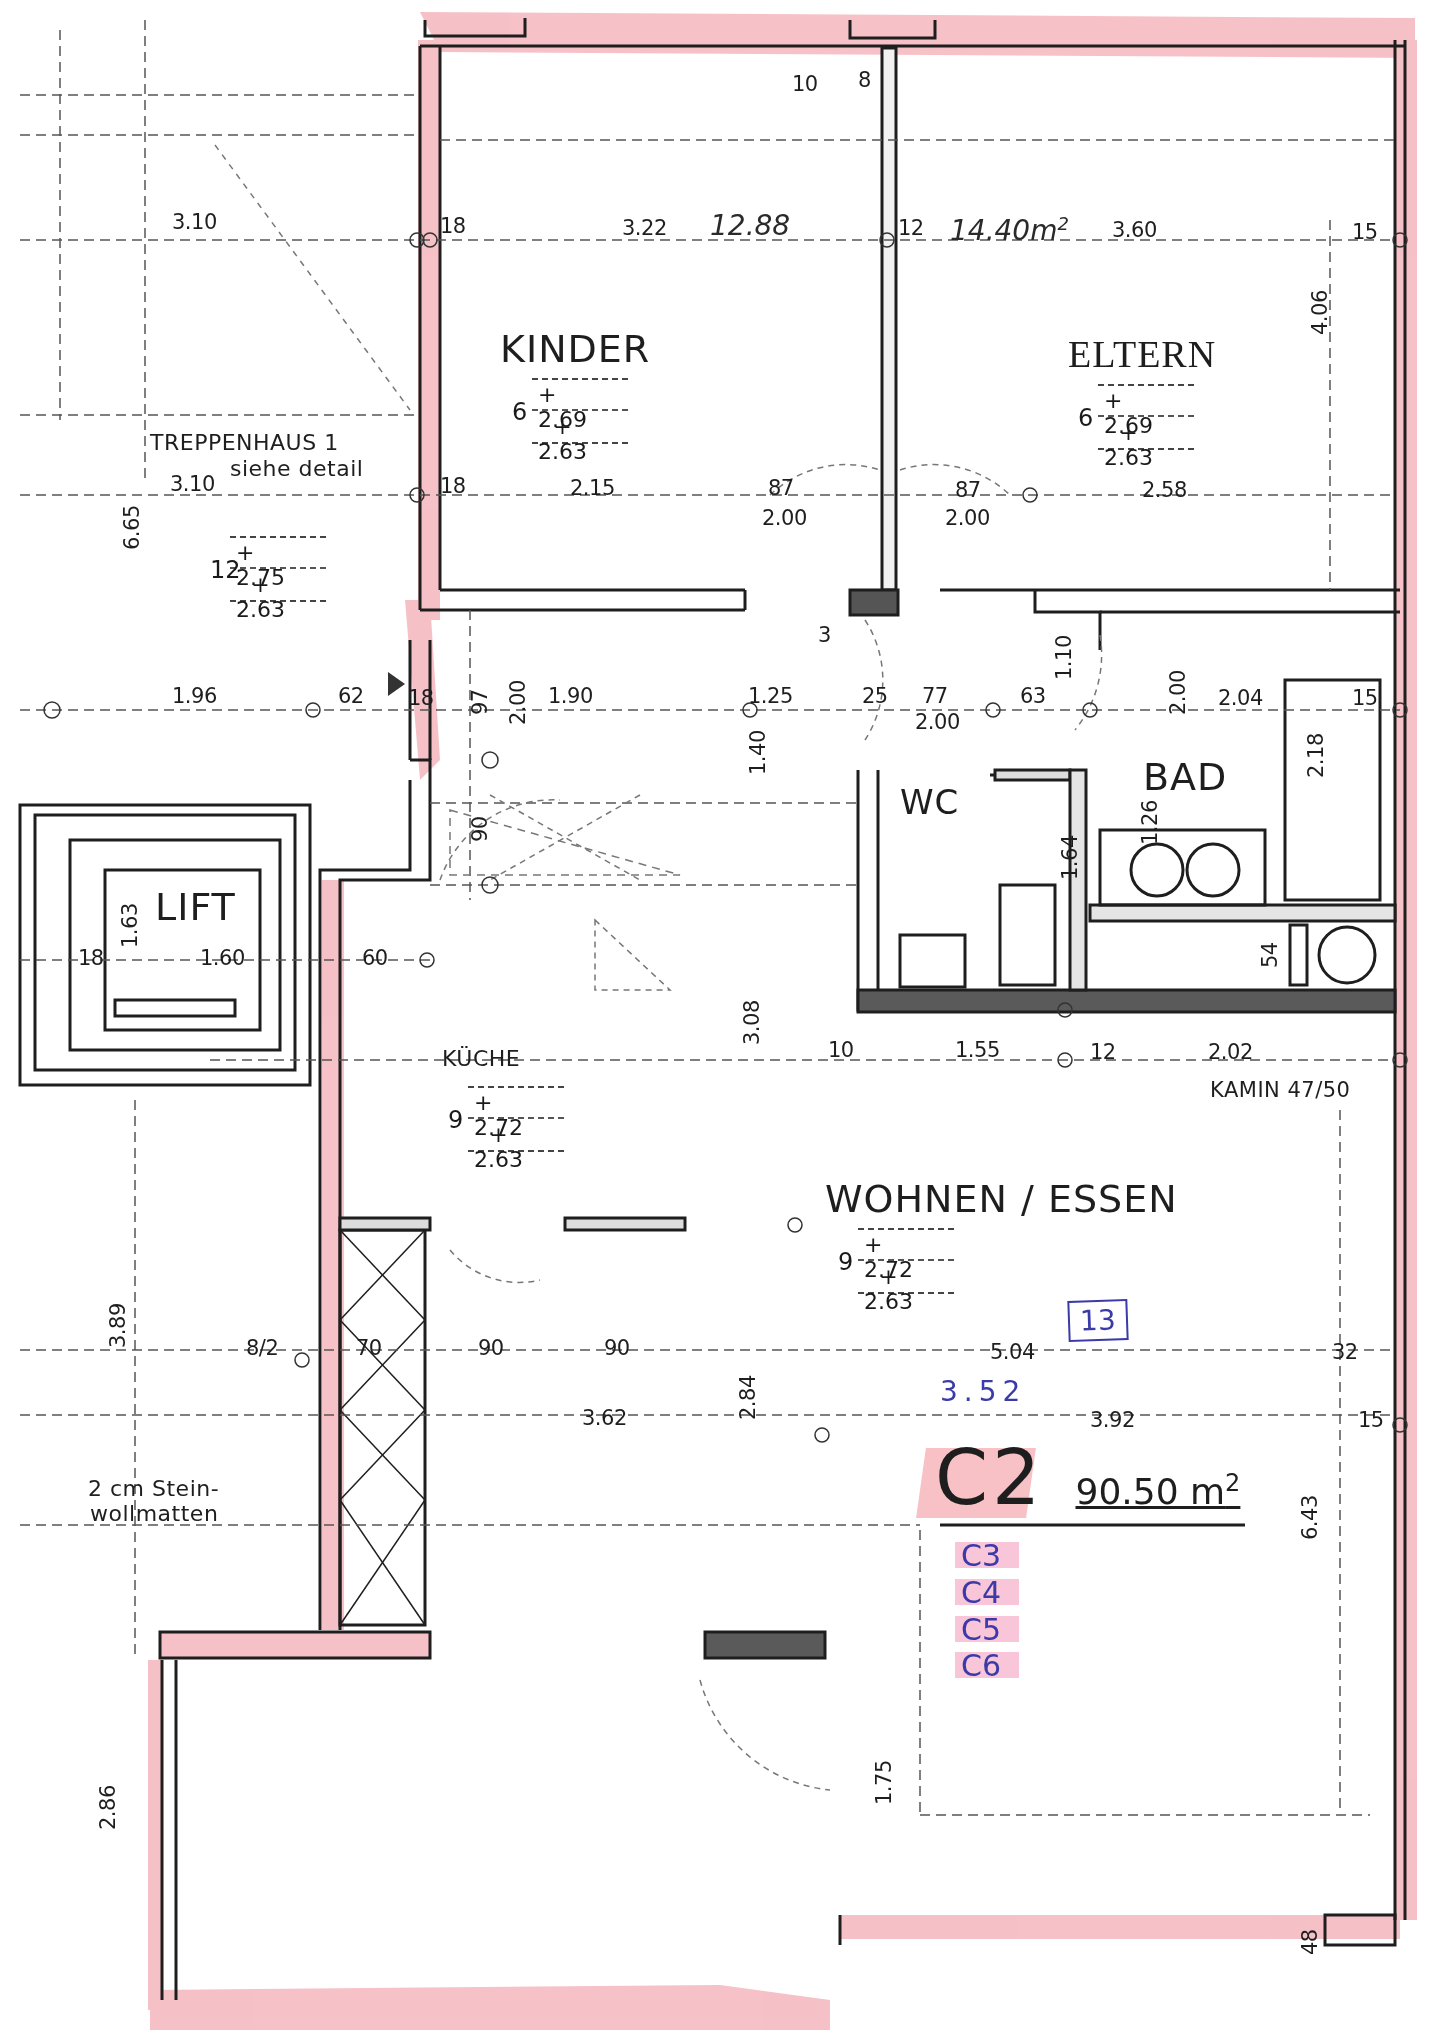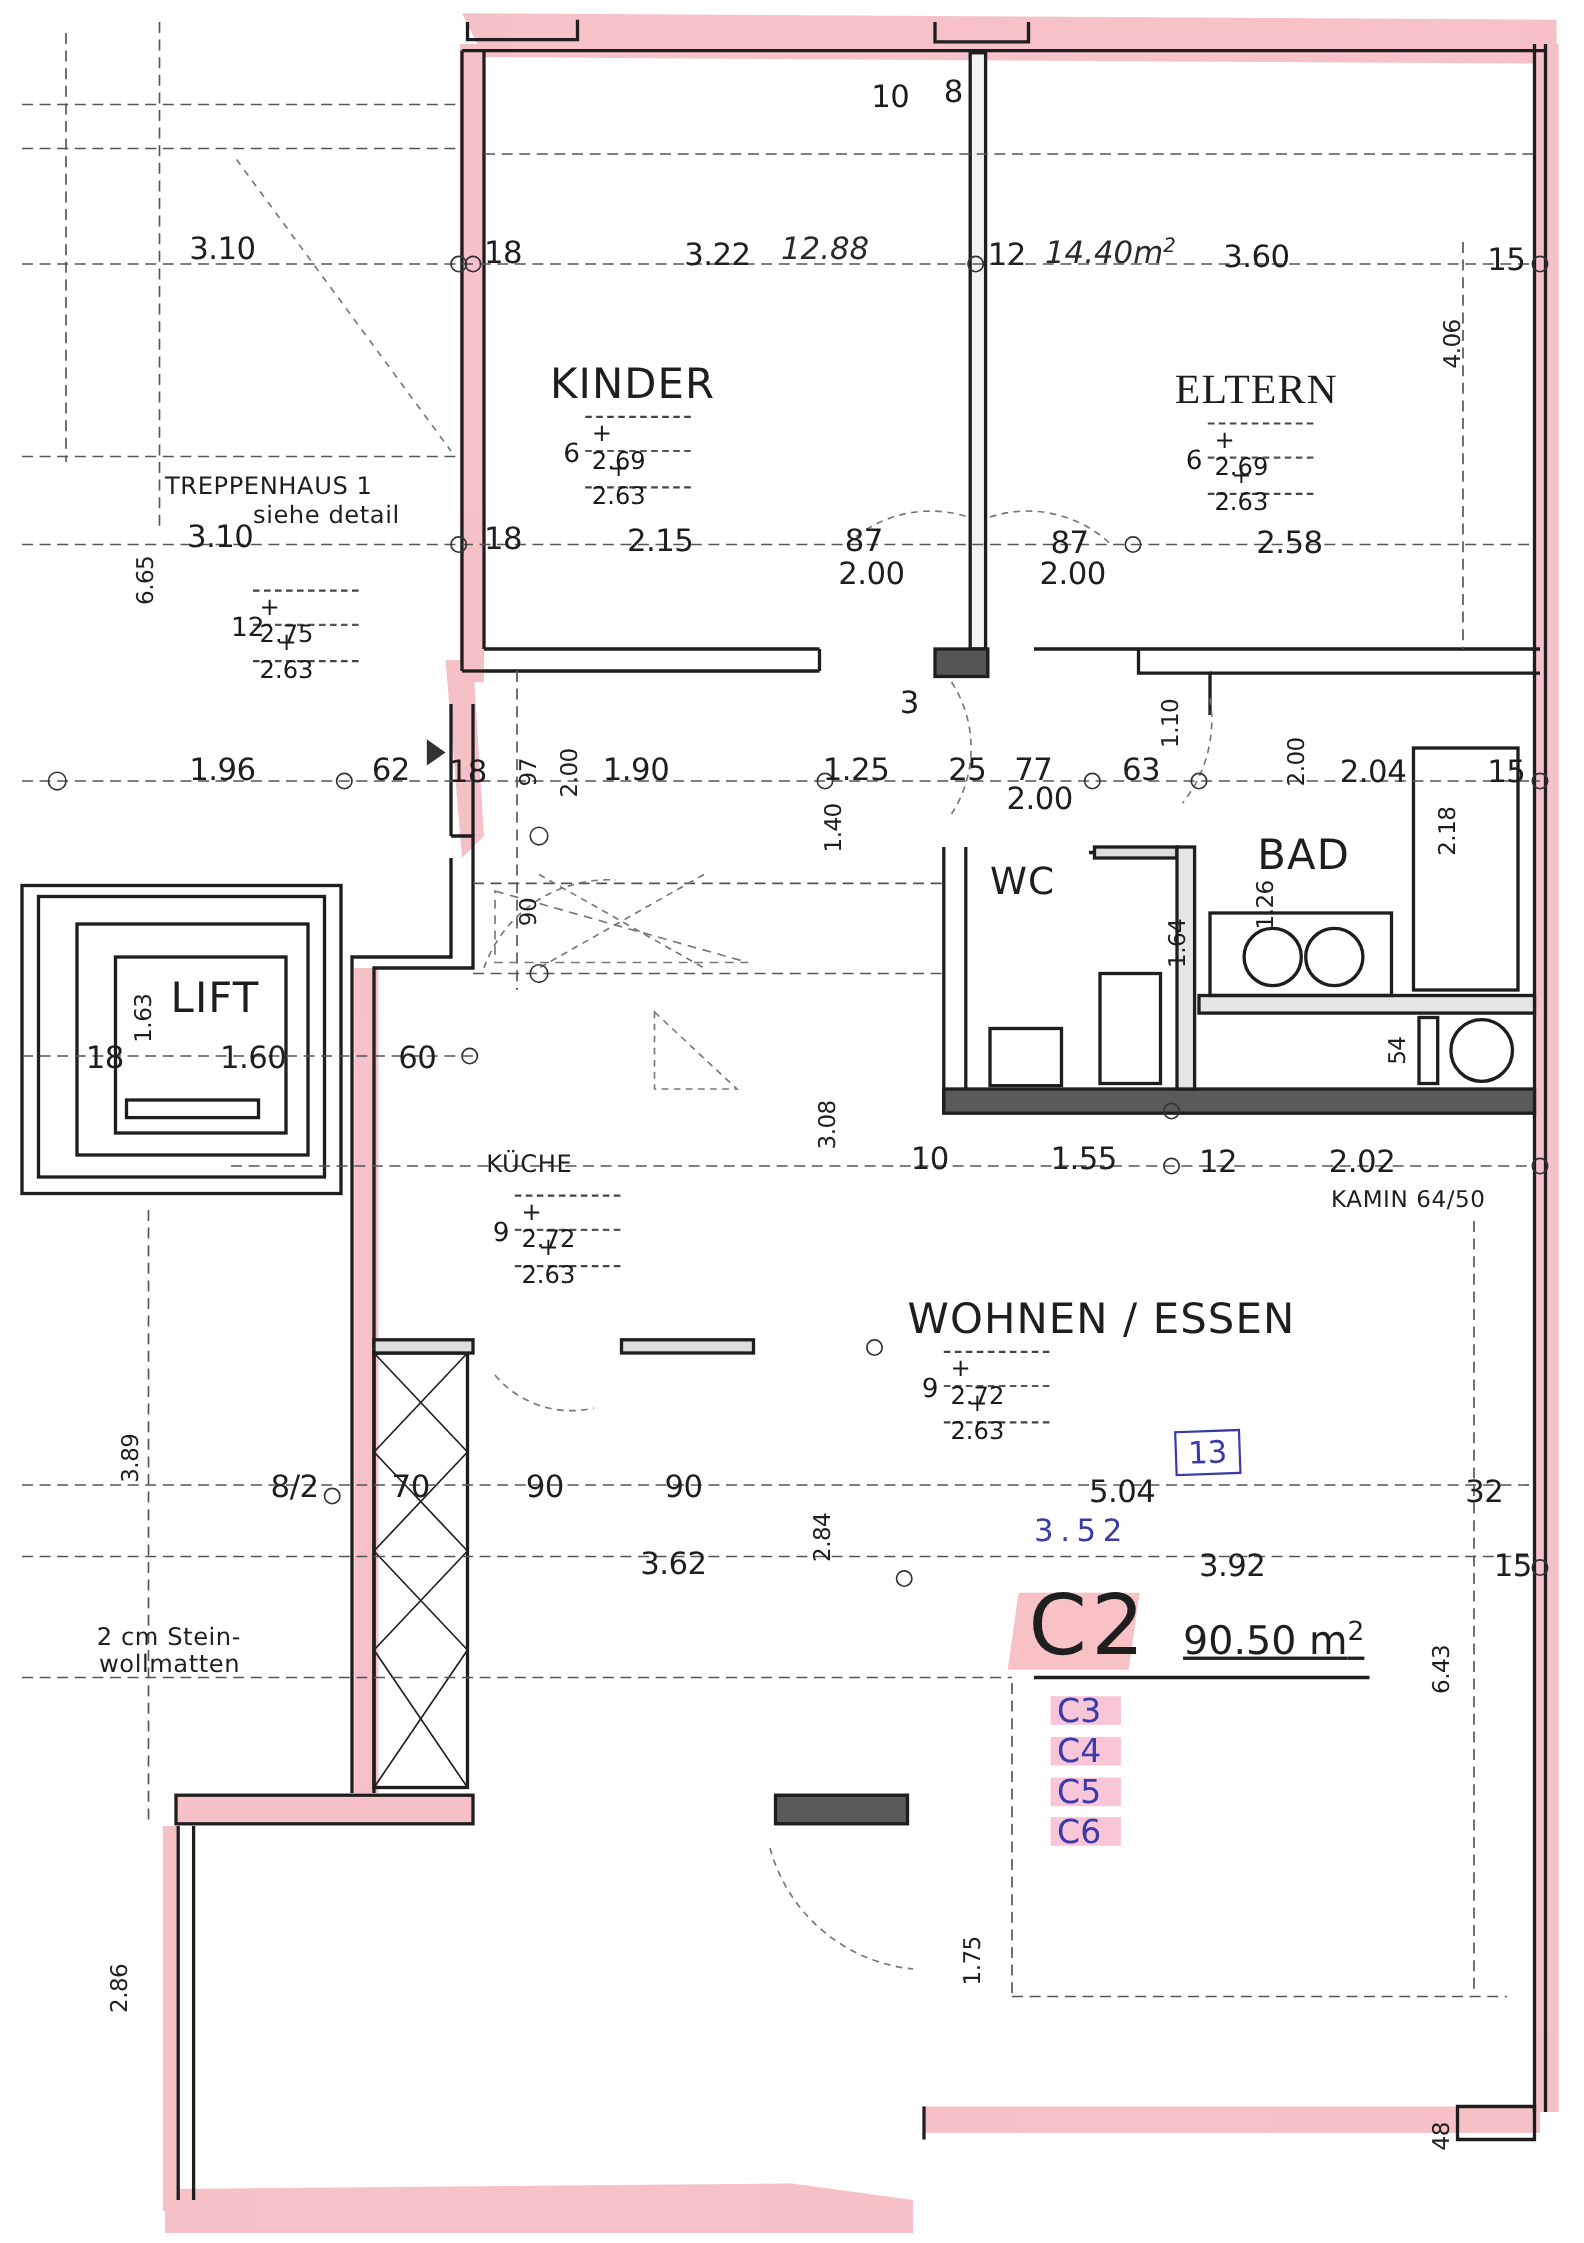--- a/index.html
+++ b/index.html
@@ -1,20 +1,20 @@
 <!DOCTYPE html>
 <html><head>
 <meta charset="utf-8">
 <style>
   html, body { margin:0; padding:0; background:#ffffff; }
   body { width:1440px; height:2039px; position:relative; overflow:hidden;
          font-family:"DejaVu Sans", sans-serif; color:#1a1a1a; }
   #plan { position:absolute; left:0; top:0; width:1440px; height:2039px; }
   .lbl { position:absolute; white-space:nowrap; line-height:1; color:#1e1e1e; }
-  .dim { font-size:28px; letter-spacing:-0.5px; }
+  .dim { font-size:21px; letter-spacing:-0.5px; }
   .dimv { font-size:21px; transform-origin:left top; transform:rotate(-90deg); letter-spacing:-0.5px; }
   .room { font-size:38px; letter-spacing:1px; }
   .room-sm { font-size:22px; letter-spacing:0.5px; }
   .hw { font-family:"DejaVu Sans", sans-serif; font-style:italic; font-size:28px; color:#2a2a2a; }
   .blue { color:#3a3aa8; font-family:"DejaVu Sans", sans-serif; }
   .heights { position:absolute; font-size:22px; }
   .heights .n { position:absolute; left:0; top:16px; font-size:24px; }
   .heights .h1 { position:absolute; left:26px; top:0; }
   .heights .h2 { position:absolute; left:26px; top:32px;text-align:center; }
   .heights .box { position:absolute; left:20px; top:-4px; width:96px; height:62px;
@@ -234,21 +234,21 @@
 
 <div class="lbl room" style="left:825px;top:1180px;">WOHNEN / ESSEN</div>
 <div class="heights" style="left:838px;top:1232px;">
   <div class="box"></div>
     <div class="mid"></div>
   <span class="n">9</span>
   <span class="h1">+ 2.72</span>
   <span class="h2">+ 2.63</span>
 </div>
 
-<div class="lbl room-sm" style="left:1210px;top:1080px;font-size:21px;">KAMIN 64/50</div>
+<div class="lbl room-sm" style="left:1210px;top:1080px;font-size:21px;">KAMIN 47/50</div>
 <div class="lbl room-sm" style="left:88px;top:1478px;">2 cm Stein-</div>
 <div class="lbl room-sm" style="left:90px;top:1503px;">wollmatten</div>
 
 <div class="lbl hw" style="left:710px;top:212px;">12.88</div>
 <div class="lbl hw" style="left:950px;top:215px;">
   <span>14.40m</span><sup style="font-size:18px;">2</sup>
 </div>
 <div class="boxed blue" style="left:1068px;top:1300px;">13</div>
 <div class="lbl blue" style="left:940px;top:1378px;font-size:28px;letter-spacing:6px;">3.52</div>
 

